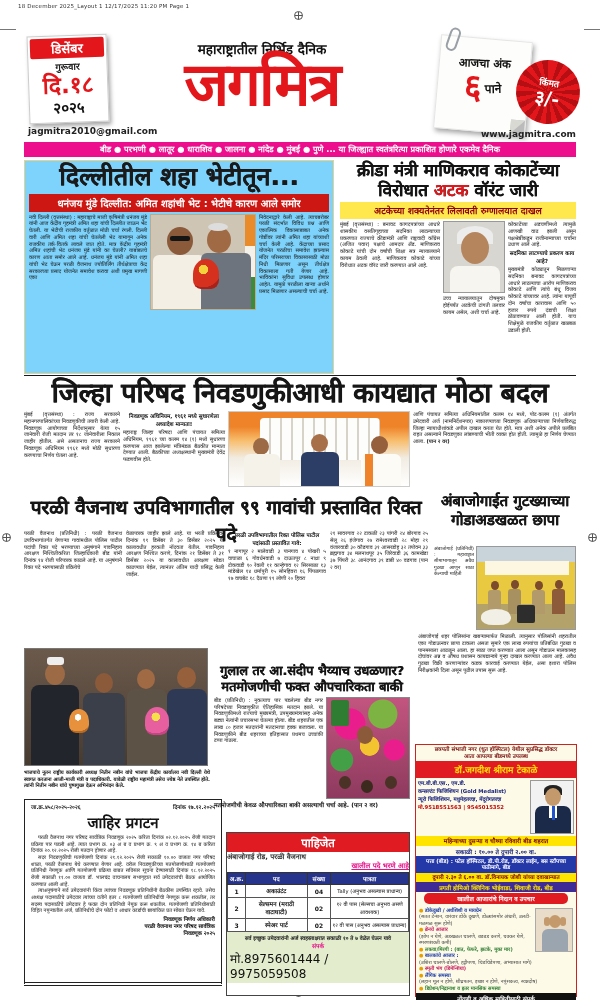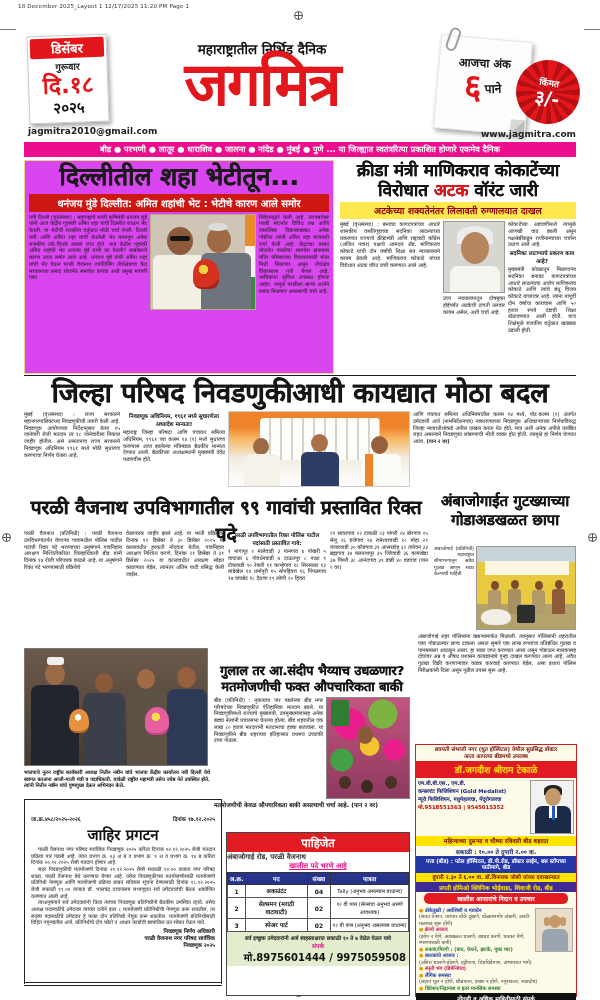--- a/index.html
+++ b/index.html
@@ -35,21 +35,21 @@
 .price{left:516px;top:60px;width:64px;height:64px;border-radius:50%;transform:rotate(8deg);
  background:repeating-conic-gradient(#e3171b 0 11deg,#b60f13 11deg 22deg);
  display:flex;flex-direction:column;align-items:center;justify-content:center;color:#fff}
 .price .pl{font-size:9px;font-weight:bold}
 .price .pv{font-size:19px;font-weight:bold;line-height:1}
 .email{left:28px;top:126px;font-size:9px;font-weight:bold;color:#222}
 .site{left:452px;top:129px;width:124px;text-align:right;font-size:9px;font-weight:bold;color:#222}
 .strip{left:24px;top:142px;width:552px;height:15px;background:#ec0e8c;color:#fff;
  font-size:8.2px;font-weight:bold;text-align:center;line-height:15px}
 
-.lead{left:24px;top:160px;width:310px;height:214px;background:#d946ef;border:1px solid #e6d288;padding:2px 4px}
+.lead{left:24px;top:160px;width:310px;height:214px;background:#7dd3fc;border:1px solid #e6d288;padding:2px 4px}
 .lead-h{font-size:25px;font-weight:bold;color:#1a1a1a;line-height:1.1;text-align:center;
  text-shadow:.4px 0 #1a1a1a}
 .kicker-red{margin:3px 0 2px;background:#cd1713;color:#fff;font-size:10px;font-weight:bold;
  text-align:center;padding:2px 0}
 .body-row{display:flex;gap:3px}
 .coltxt{font-size:5.2px;line-height:1.3;color:#1c1c1c;text-align:justify}
 .subhead-s{font-size:5.6px;font-weight:bold;text-align:center;color:#111;margin:1px 0}
 
 .kokate{left:340px;top:160px;width:236px;height:214px}
 .kok-h{font-size:17px;font-weight:bold;color:#141414;line-height:1.18;text-align:center;text-shadow:.3px 0 #141414}
@@ -68,44 +68,44 @@
 .amb-row{left:434px;top:546px;width:142px;height:84px;display:flex;gap:2px}
 .amb-body{left:418px;top:633px;width:158px;height:108px}
 
 .ph{position:relative;overflow:hidden;border:1px solid #b9ab8d;background:#cfc5b4}
 .ph div{position:absolute}
 .head{border-radius:50%}
 
 .bigphoto{left:24px;top:648px;width:184px;height:118px;border-color:#777}
 .caption{left:24px;top:769px;width:186px;font-size:5px;line-height:1.3;font-weight:bold;color:#111;text-align:justify}
 .notice{left:24px;top:799px;width:198px;height:187px;border:1.5px solid #222;border-bottom:4px double #222;
- padding:15px 6px;background:#fff}
+ padding:3px 6px;background:#fff}
 .notice .topr{display:flex;justify-content:space-between;font-size:5.5px;font-weight:bold}
 .notice h4{font-size:15px;font-weight:bold;text-align:center;margin:1px 0 2px;color:#111}
 .notice p{font-size:5.05px;line-height:1.32;text-align:justify;text-indent:7px;color:#1c1c1c}
 .notice .sign{margin-top:2px;text-align:right;font-size:5.4px;font-weight:bold;line-height:1.35;color:#111}
 
 .gulal{left:214px;top:663px;width:196px}
 .gul-h{font-size:12.8px;font-weight:bold;color:#151515;text-align:center;line-height:1.25;text-shadow:.3px 0 #151515}
 .gul-row{display:flex;gap:3px;margin-top:2px}
 .gul-cont{margin-top:2px;font-size:6px;font-weight:bold;color:#111;text-align:justify}
 
 .wanted{left:226px;top:832px;width:184px;height:164px;border:1px solid #444;background:#fff}
 .w-head{background:#e01b22;color:#fff;font-size:11.5px;font-weight:bold;text-align:center;padding:2px 0}
 .w-co{color:#e01b22;font-size:13px;font-weight:bold;text-align:center;margin-top:1px}
 .w-addr{font-size:7px;font-weight:bold;color:#333}
-.w-note{font-size:7px;font-weight:bold;text-align:center;color:#e8138a;text-decoration:underline}
+.w-note{font-size:7px;font-weight:bold;text-align:right;color:#e8138a;text-decoration:underline}
 .w-table{width:100%;border-collapse:collapse;margin-top:2px}
 .w-table th{background:#27348b;color:#fff;font-size:6px;padding:1.5px 1px;border:.5px solid #333}
 .w-table td{font-size:6px;text-align:center;padding:2px 1px;border:.5px solid #555;color:#111;font-weight:bold}
 .w-table td.q{font-size:5.2px;font-weight:normal}
 .w-foot{background:#e3edcd;padding:2px 3px}
 .w-f1{font-size:5.3px;font-weight:bold;text-align:center;color:#222}
 .w-f2{font-size:6px;font-weight:bold;text-align:center;color:#e8138a}
-.w-f3{font-size:10px;font-weight:bold;text-align:right;color:#111}
+.w-f3{font-size:12px;font-weight:normal;text-align:left;color:#111}
 
 .docad{left:415px;top:744px;width:162px;height:253px;border:1px solid #cc2222;background:#fdfbe8}
 .d-top{font-size:5.6px;font-weight:bold;text-align:center;color:#7a1010;line-height:1.25;padding:1px 2px}
 .d-name{background:#e01b22;color:#ffe400;font-size:9px;font-weight:bold;text-align:center;padding:2px 0}
 .d-info{display:flex;gap:2px;padding:2px}
 .d-lines{flex:1;font-size:5.3px;font-weight:bold;color:#1a237e;line-height:1.5}
 .d-lines .ph-line{color:#c00000}
 .d-strip{font-size:6px;font-weight:bold;text-align:center;padding:1.5px 2px;line-height:1.2}
 .s-yel{background:#ffe400;color:#7a0000}
 .s-wht{color:#1a237e}

